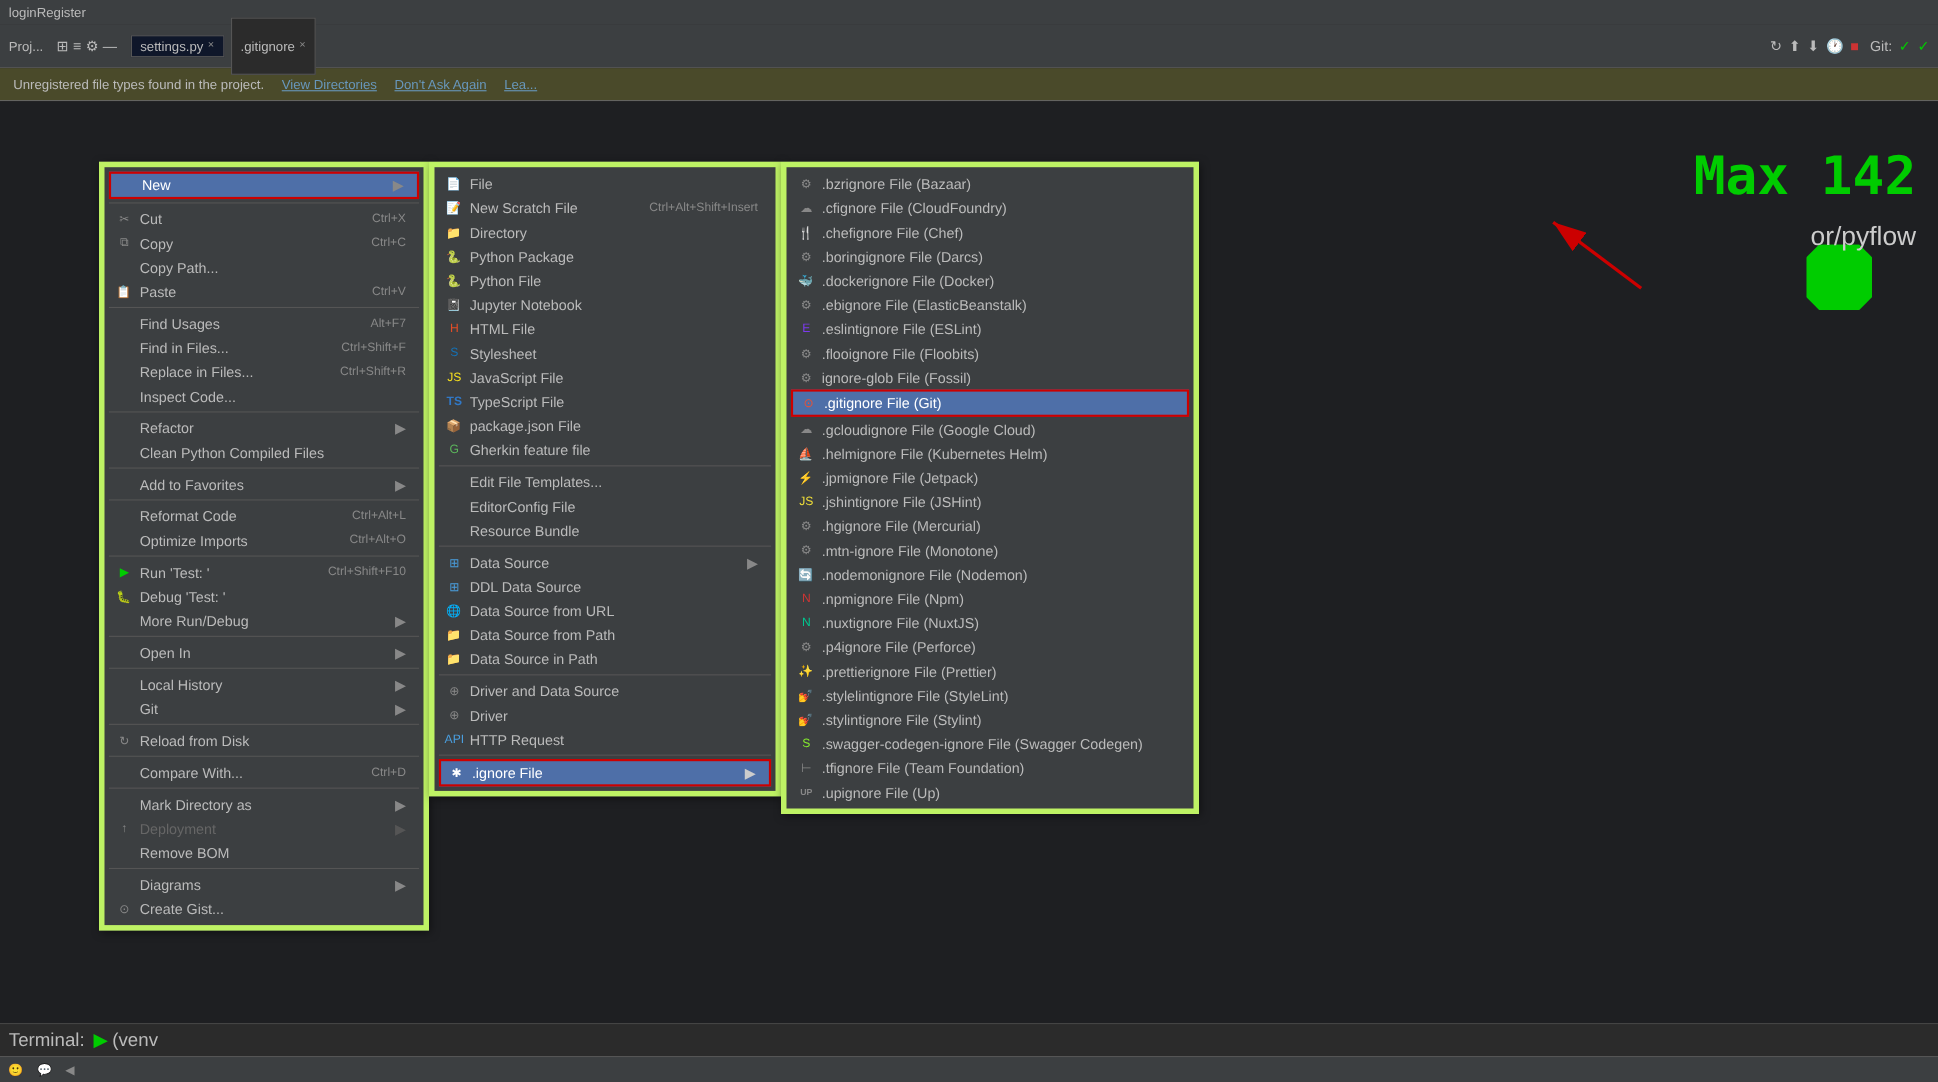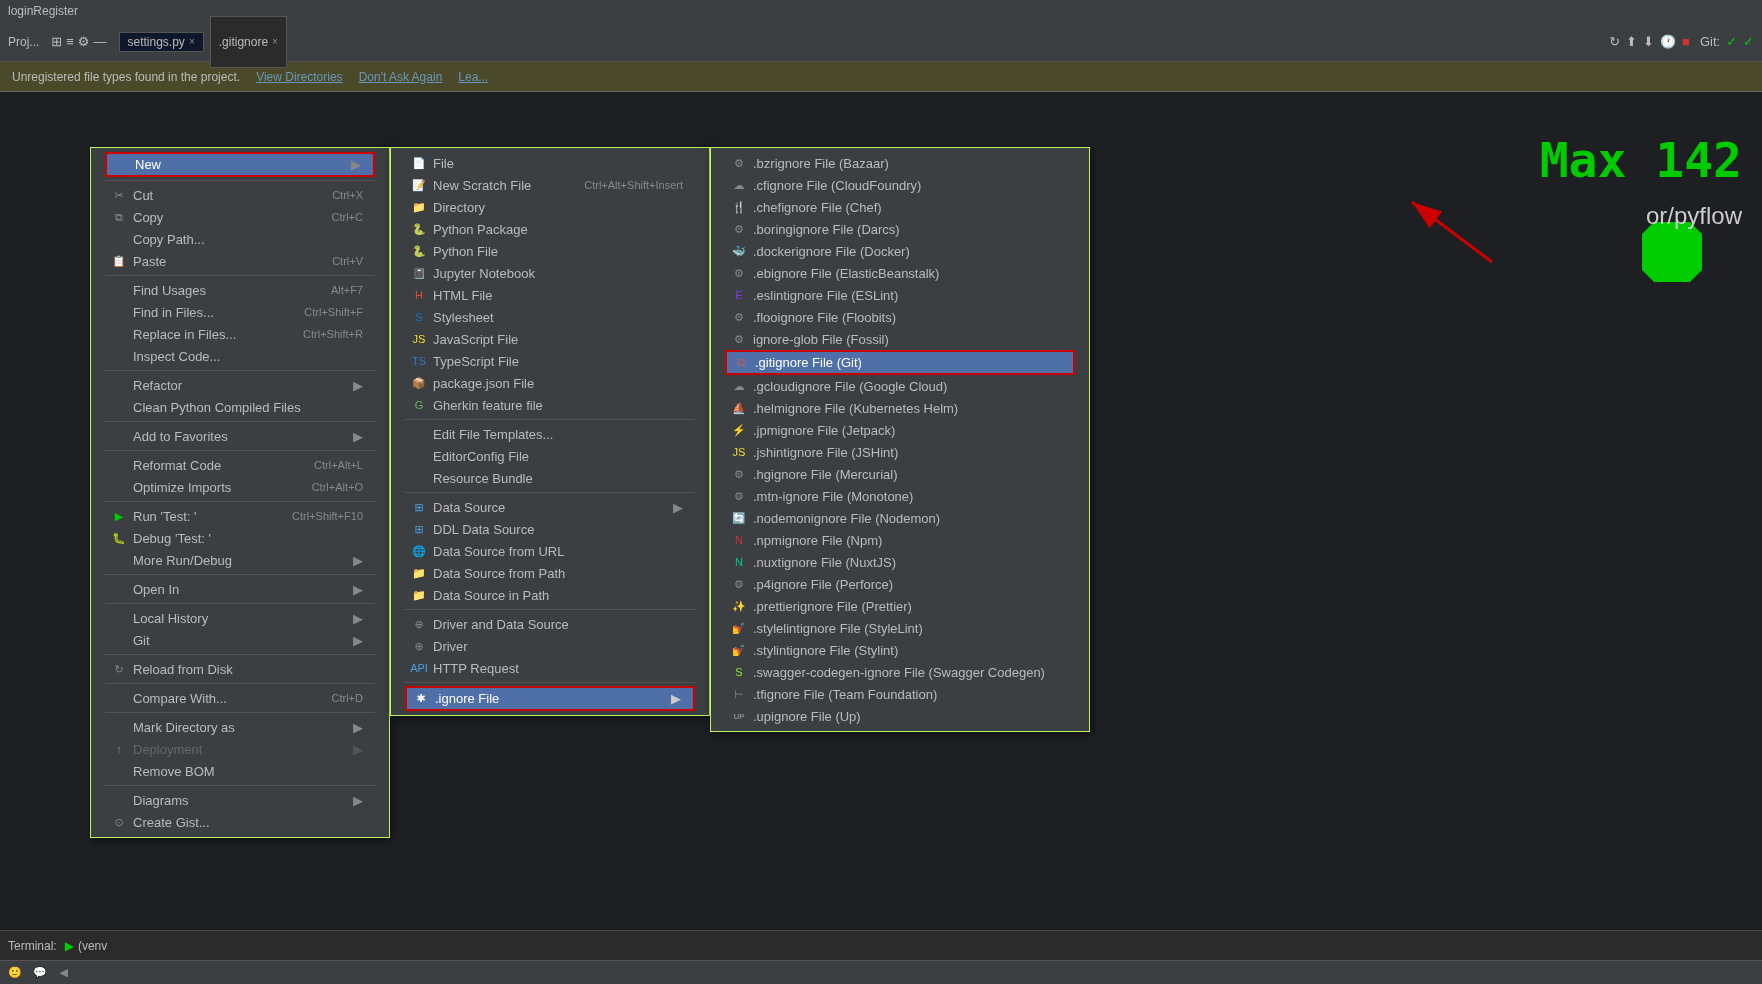--- a/index.html
+++ b/index.html
@@ -97,24 +97,24 @@
       top: 0;
       left: 0;
       width: 100%;
       height: 100%;
     }
 
     
     .context-menu {
       position: absolute;
       background: #3c3f41;
-      border: 1px solid #bef264;
+      border: 5px solid #bef264;
       box-shadow: 2px 2px 8px rgba(0,0,0,0.5);
       min-width: 280px;
-      padding: 4px 14px;
+      padding: 4px 4px;
       z-index: 100;
     }
 
     .menu-item {
       display: flex;
       align-items: center;
       justify-content: space-between;
       padding: 3px 12px 3px 28px;
       color: #bbbbbb;
       cursor: pointer;
@@ -190,21 +190,21 @@
       bottom: 24px;
       left: 0;
       right: 0;
       height: 30px;
       background: #2b2b2b;
       border-top: 1px solid #444;
       display: flex;
       align-items: center;
       padding: 0 8px;
       color: #bbbbbb;
-      font-size: 12px;
+      font-size: 17px;
     }
 
     .menu-icon {
       width: 16px;
       height: 16px;
       display: inline-flex;
       align-items: center;
       justify-content: center;
       font-size: 11px;
       color: #888;
@@ -449,21 +449,21 @@
         </div>
         <div class="menu-item">
           <span class="menu-icon" style="color:#1572b6;">S</span>
           <span>Stylesheet</span>
         </div>
         <div class="menu-item">
           <span class="menu-icon" style="color:#f7df1e;">JS</span>
           <span>JavaScript File</span>
         </div>
         <div class="menu-item">
-          <span class="menu-icon" style="color:#3178c6;">TS</span>
+          <span class="menu-icon" style="color:#3178c6;font-weight:bold;">TS</span>
           <span>TypeScript File</span>
         </div>
         <div class="menu-item">
           <span class="menu-icon">📦</span>
           <span>package.json File</span>
         </div>
         <div class="menu-item">
           <span class="menu-icon" style="color:#5cb85c;">G</span>
           <span>Gherkin feature file</span>
         </div>

